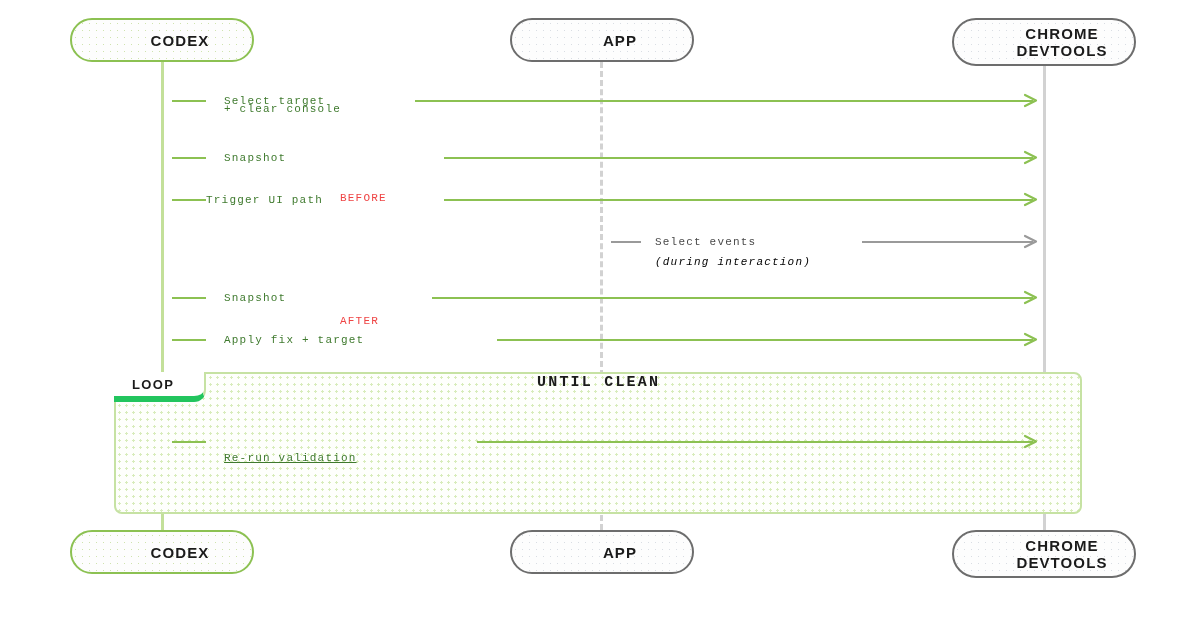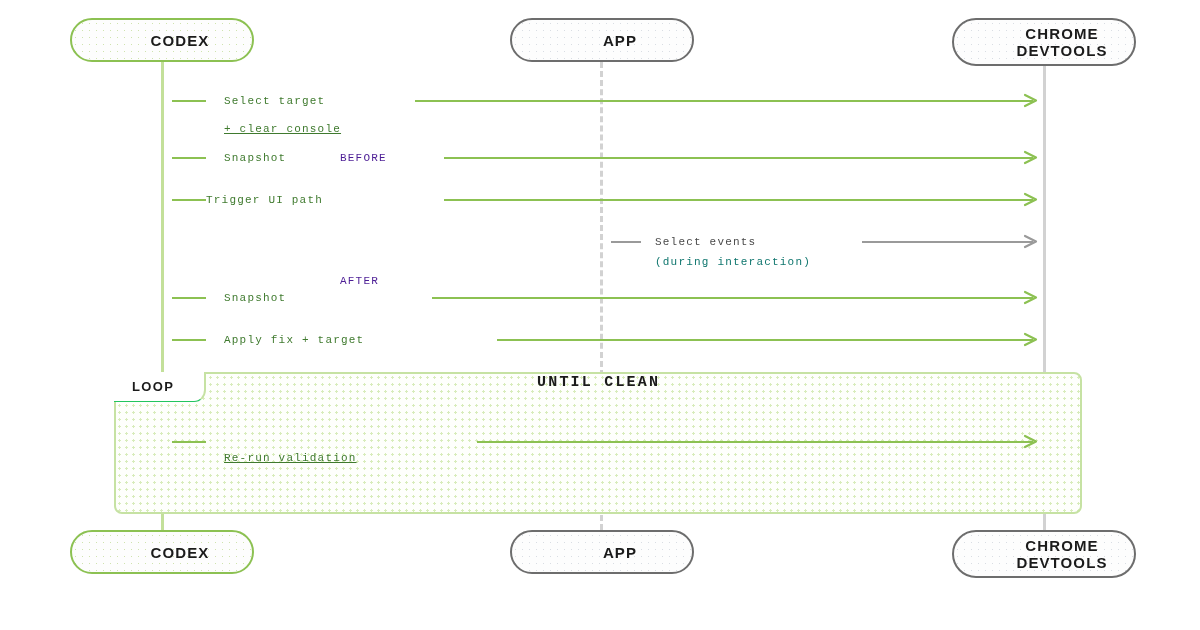--- a/index.html
+++ b/index.html
@@ -64,21 +64,21 @@
     border: 2px solid #c6e2a3;
     border-radius: 8px;
     background-color: #fefffc;
     background-image: radial-gradient(#d8ecbb 1.1px, transparent 1.1px);
     background-size: 7px 7px;
   }
   .loop-tab {
     position: absolute;
     background: #ffffff;
     border-right: 2px solid #c6e2a3;
-    border-bottom: 1px solid #22c55e;
+    border-bottom: 6px solid #22c55e;
     border-bottom-right-radius: 12px;
     display: flex;
     align-items: center;
     padding-left: 18px;
   }
   .loop-tab-label {
     font-family: "Liberation Sans", sans-serif;
     font-weight: bold;
     font-size: 13px;
     letter-spacing: 1.4px;
@@ -118,23 +118,23 @@
 
   .msg-text {
     position: absolute;
     font-family: "Liberation Mono", monospace;
     font-size: 11px;
     line-height: 22px;
     letter-spacing: 1.2px;
     white-space: pre;
   }
   .t-green-dark  { color: #3f7a2e; }
-  .t-green-light { color: #4c1d95; }
+  .t-green-light { color: #ef4444; margin-top: 40px; }
   .t-grey-dark   { color: #4a4a4a; }
-  .t-grey-light  { color: #0f766e; }
+  .t-grey-light  { color: #000000; font-style: italic; }
 </style>
 </head>
 <body>
 
 <div id="diagram">
 
   <div class="lifeline solid-green" style="left:161px; top:62px; height:468px;"></div>
 
   <div class="lifeline dashed-grey" style="left:600px; top:62px; height:468px;"></div>
 
@@ -170,21 +170,21 @@
   </div>
 
   <div class="actor grey" style="left:952px; top:530px; width:184px; height:48px;">
     <span class="actor-label">CHROME
 DEVTOOLS</span>
   </div>
 
   <div class="msg">
     <div class="msg-stub" style="left:172px; top:100px; width:34px;"></div>
     <div class="msg-text t-green-dark" style="left:224px; top:90px;">Select target</div>
-    <div class="msg-text t-green-dark" style="left:224px; top:118px;text-decoration:underline;">+ clear console</div>
+    <div class="msg-text t-green-dark" style="left:224px; top:98px;">+ clear console</div>
     <div class="msg-line" style="left:415px; top:100px; width:618px;"></div>
     <svg class="msg-head" style="left:1023px; top:93px; width:16px; height:15px;" viewBox="0 0 16 15">
       <path d="M2 2 L13 7.5 L2 13" fill="none" stroke="#8cc152" stroke-width="2.2" stroke-linecap="round" stroke-linejoin="round"></path>
     </svg>
   </div>
 
   <div class="msg">
     <div class="msg-stub" style="left:172px; top:157px; width:34px;"></div>
     <div class="msg-text t-green-dark" style="left:224px; top:147px;">Snapshot</div>
     <div class="msg-text t-green-light" style="left:340px; top:147px;">BEFORE</div>

